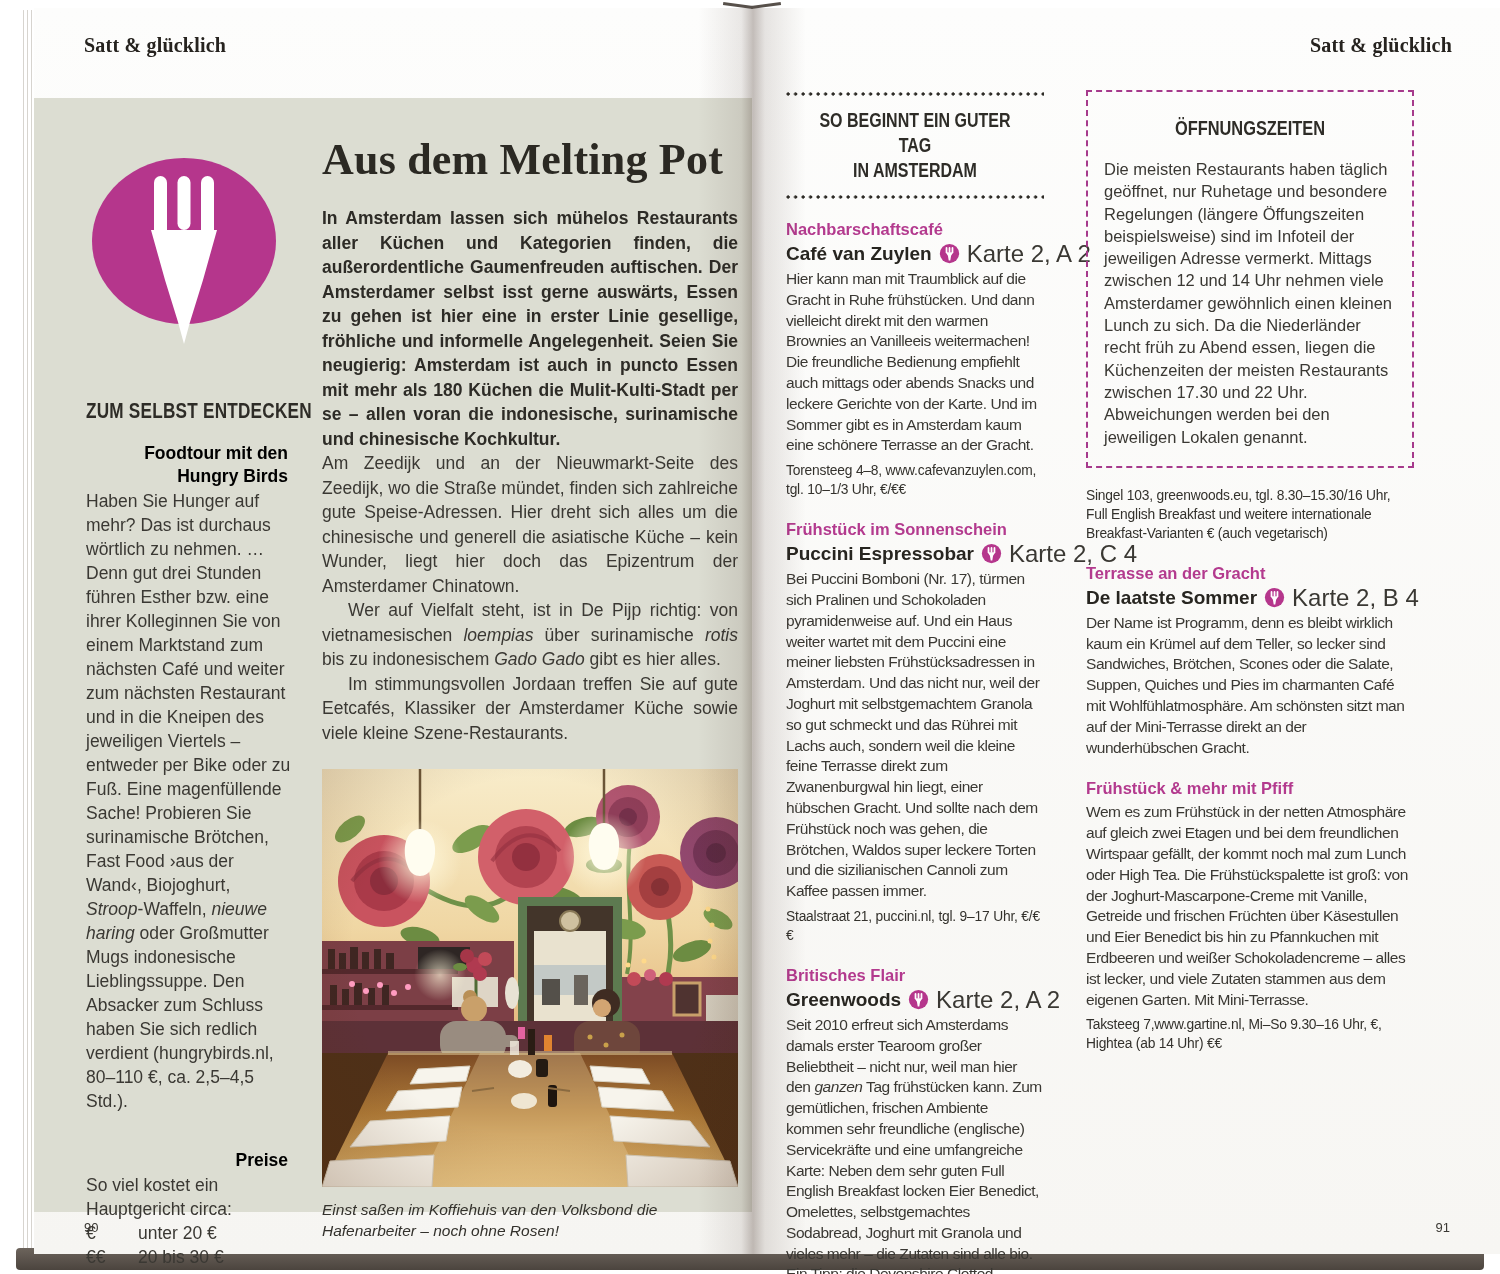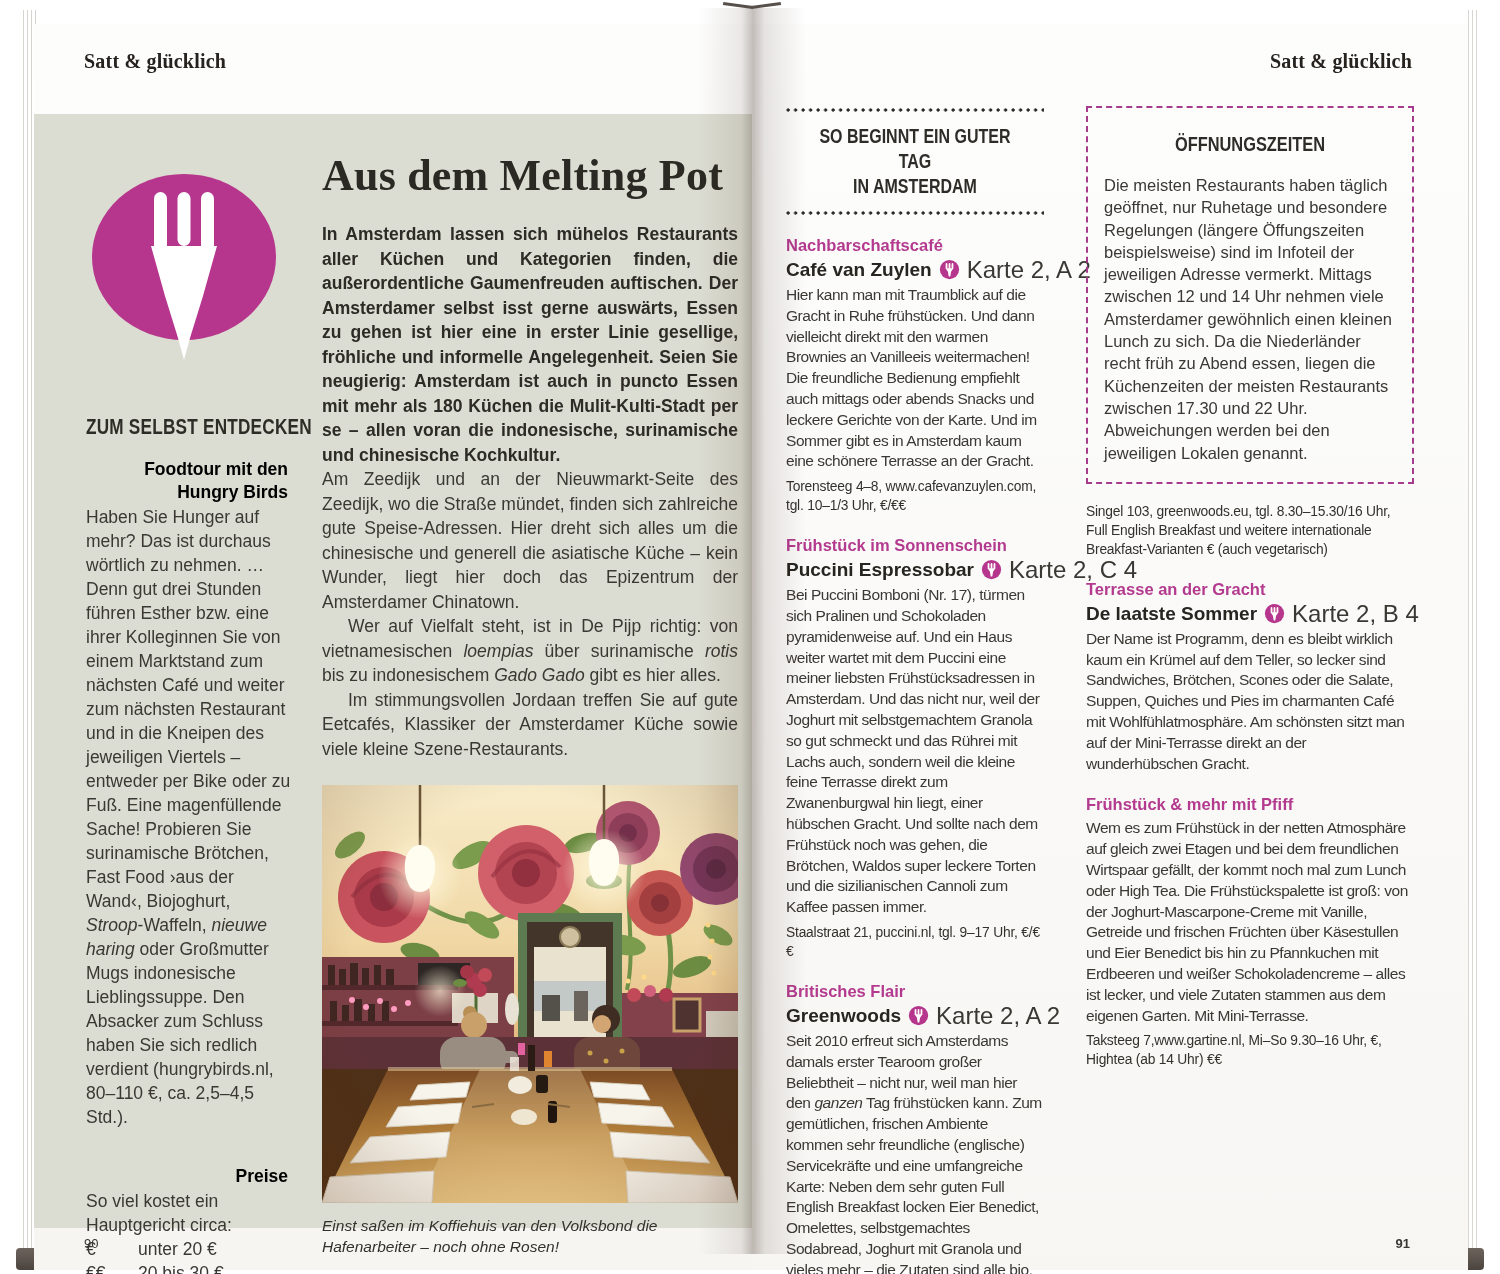--- a/index.html
+++ b/index.html
@@ -7,21 +7,21 @@
     position:relative;width:1500px;height:1274px;overflow:hidden;
     background:#ffffff;font-family:"Liberation Sans",sans-serif;color:#3a3833;
   }
   
   .cover-bottom{position:absolute;left:16px;right:16px;bottom:4px;height:22px;
     background:linear-gradient(#6c645c,#4b443e);border-radius:4px;}
   .edge-left{position:absolute;left:20px;top:10px;bottom:20px;width:16px;border-radius:4px 0 0 4px;
     background:repeating-linear-gradient(to right,#ffffff 0 3px,#d7d4cf 3px 4px);}
   .edge-right{position:absolute;right:20px;top:10px;bottom:20px;width:12px;
     background:repeating-linear-gradient(to left,#ffffff 0 3px,#d9d6d1 3px 4px);}
-  .page{position:absolute;top:24px;height:1246px;}
+  .page{position:absolute;top:8px;height:1246px;padding-left:40px;}
   .page-left{left:34px;width:718px;background:linear-gradient(180deg,#fdfdfc,#f6f5f2);}
   .page-right{left:752px;width:716px;background:linear-gradient(180deg,#fdfdfc,#f7f6f3);}
   .gutter{position:absolute;left:698px;top:8px;width:108px;height:1246px;z-index:6;pointer-events:none;
     background:linear-gradient(90deg,rgba(60,40,30,0) 0%,rgba(60,40,30,.10) 40%,rgba(60,40,30,.30) 51%,rgba(60,40,30,.12) 62%,rgba(60,40,30,0) 100%);}
   .spine-top{position:absolute;left:726px;top:0px;width:52px;height:12px;z-index:7;pointer-events:none;}
   .spine-top:before,.spine-top:after{content:"";position:absolute;top:4px;width:30px;height:3px;background:#57504a;}
   .spine-top:before{left:-3px;transform:rotate(8deg);}
   .spine-top:after{right:-3px;transform:rotate(-8deg);}
 
   
@@ -41,21 +41,21 @@
   .main-col{position:absolute;left:288px;top:38px;width:416px;}
   .art-title{font-family:"Liberation Serif",serif;font-weight:700;font-size:44px;line-height:48px;
     color:#2b2923;margin:0 0 22px;letter-spacing:.2px;}
   .art-intro{font-weight:700;font-size:17.5px;line-height:24.5px;text-align:justify;color:#2d2b26;margin:0;}
   .art-p{font-size:17.5px;line-height:24.5px;text-align:justify;margin:0;}
   .art-p.ind{text-indent:26px;}
   .photo{display:block;margin-top:24px;width:416px;height:418px;}
   .caption{margin-top:12px;font-style:italic;font-size:15.5px;line-height:21px;color:#33312c;width:402px;}
   .pageno{position:absolute;font-size:13px;color:#3a3833;z-index:8;}
   .pageno-left{left:50px;top:1212px;}
-  .pageno-right{right:58px;top:1212px;font-weight:bold;}
+  .pageno-right{right:58px;top:1212px;}
 
   
   .rp-header{position:absolute;right:56px;top:26px;font-family:"Liberation Serif",serif;
     font-weight:700;font-size:20px;color:#26231f;letter-spacing:.2px;}
   .col1{position:absolute;left:34px;top:84px;width:258px;}
   .col2{position:absolute;left:334px;top:82px;width:328px;}
   .dotrule{height:4px;background-image:radial-gradient(circle at 2px 2px,#2e2c27 1.5px,rgba(0,0,0,0) 1.7px);
     background-size:7.5px 4px;background-repeat:repeat-x;}
   .sec-head{text-align:center;font-weight:700;font-size:20px;line-height:25px;color:#2e2c27;
     margin:12px 0;transform:scaleX(.8);}

